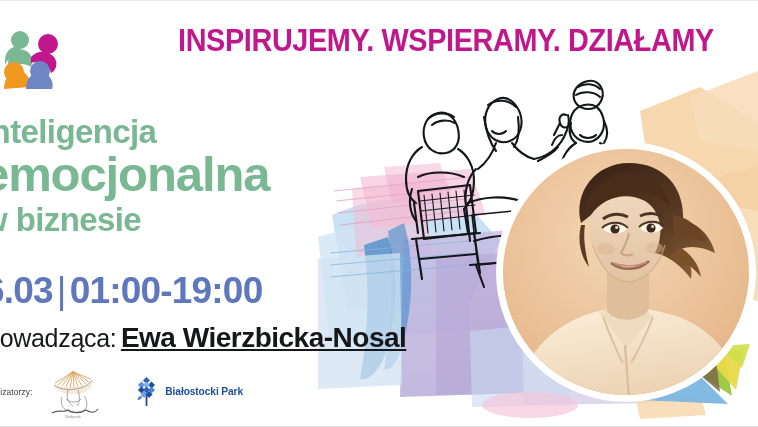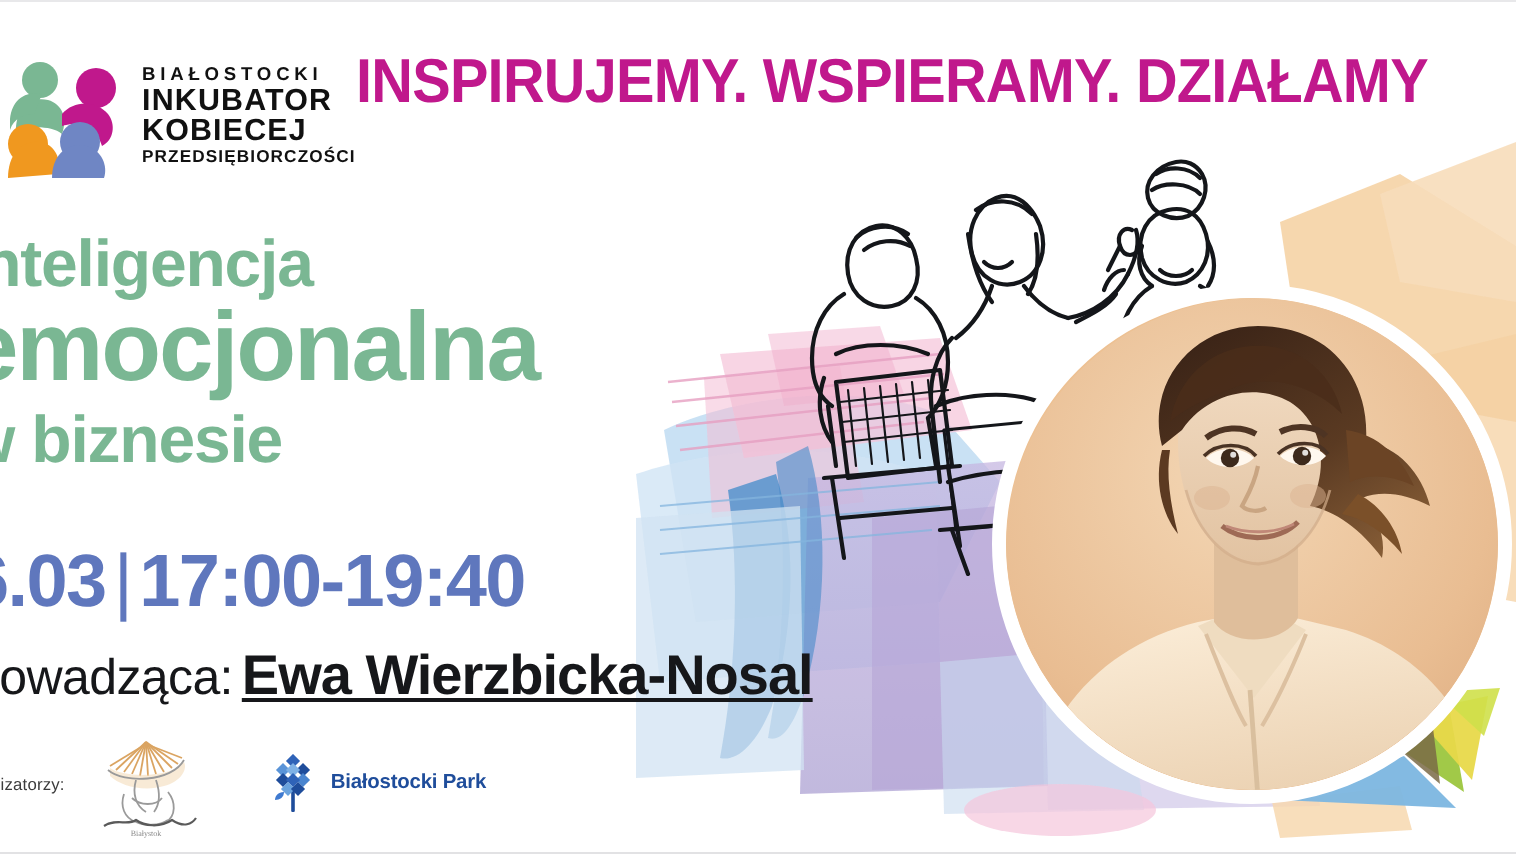--- a/index.html
+++ b/index.html
@@ -167,38 +167,32 @@
         <circle cx="44" cy="17" r="10" fill="#c0188c"></circle>
         <path d="M27 30 C33 23 44 23 50 30 C54 35 53 43 47 46 C45 38 36 33 27 36 Z" fill="#c0188c"></path>
 
         <circle cx="10" cy="45" r="10" fill="#f0981f"></circle>
         <path d="M0 62 C0 50 7 43 16 44 C23 45 27 52 25 60 L0 62 Z" fill="#f0981f"></path>
 
         <circle cx="36" cy="44" r="10" fill="#6f86c4"></circle>
         <path d="M22 62 C22 50 30 44 39 46 C47 48 50 56 48 62 Z" fill="#6f86c4"></path>
       </svg>
     </div>
-    <div class="logo-text">
-      <div class="l1">BIAŁOSTOCKI</div>
-      <div class="l2">INKUBATOR</div>
-      <div class="l3">KOBIECEJ</div>
-      <div class="l4">PRZEDSIĘBIORCZOŚCI</div>
-    </div>
   </div>
 
   <div class="tagline">INSPIRUJEMY. WSPIERAMY. DZIAŁAMY</div>
 
   <div class="title-wrap">
     <div class="t-line1">Inteligencja</div>
     <div class="t-line2">emocjonalna</div>
     <div class="t-line3">w biznesie</div>
   </div>
 
   <div class="datetime">
-    <span>6.03</span><span class="sep">|</span><span>17:00-19:40</span>
+    <span>6.03</span><span class="sep">|</span><span>01:00-19:00</span>
   </div>
 
   <div class="presenter">
     <span class="lbl">prowadząca:</span>
     <span class="nm">Ewa Wierzbicka-Nosal</span>
   </div>
 
   <div class="illus">
     <svg width="250" height="215" viewBox="0 0 250 215" fill="none" stroke="#14161a" stroke-width="2.1" stroke-linecap="round" stroke-linejoin="round">
 

